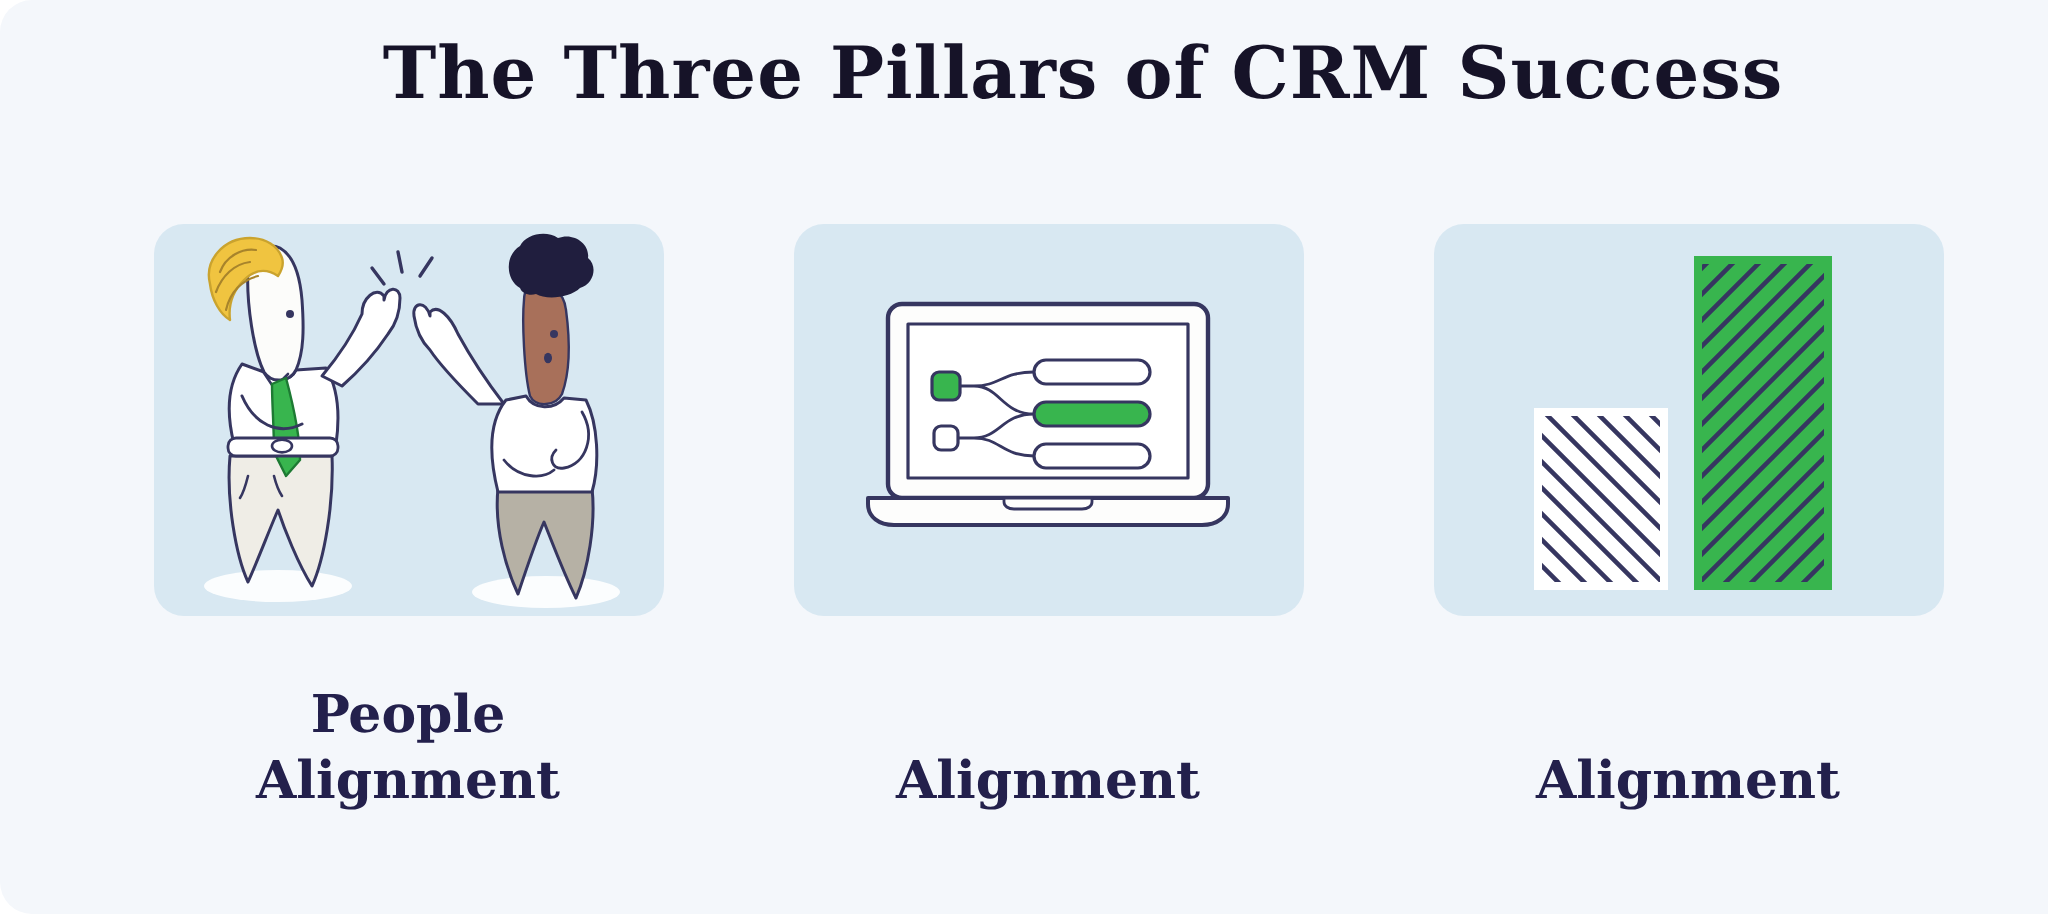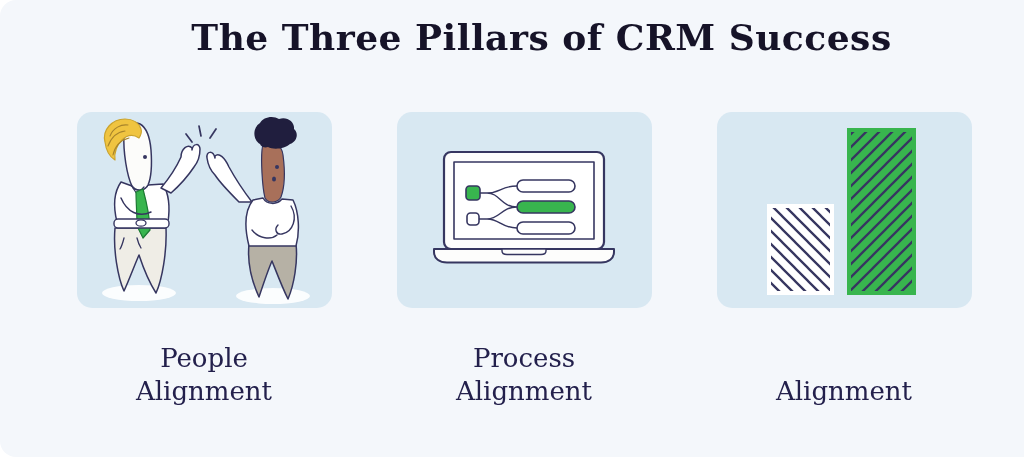--- a/index.html
+++ b/index.html
@@ -33,21 +33,21 @@
     display:flex;justify-content:center;gap:65px;
   }
   .pillar{width:255px;display:flex;flex-direction:column;align-items:center;}
   .card{
     width:255px;height:196px;border-radius:15px;
     background:var(--card-background);
   }
   .card svg{display:block;width:255px;height:196px;}
   .pillar-label{
     margin-top:34px;text-align:center;
-    font-size:26px;font-weight:400;line-height:1.25;
+    font-size:26px;font-weight:700;line-height:1.25;
     color:var(--text-color);
   }
 </style>
 </head>
 <body>
 
 <div class="frame">
 
   <h1 class="title">The Three Pillars of CRM Success</h1>
 
@@ -117,21 +117,21 @@
                      M82,107 L90,107 M90,107 C103,107 104,95 120,95 M90,107 C103,107 104,116 120,116" fill="none" stroke="var(--outline-navy)" stroke-width="1.4"></path>
             <rect x="69" y="74" width="14" height="14" rx="3.5" fill="var(--accent-green)" stroke="var(--outline-navy)" stroke-width="1.6"></rect>
             <rect x="70" y="101" width="12" height="12" rx="3.5" fill="#ffffff" stroke="var(--outline-navy)" stroke-width="1.6"></rect>
             <rect x="120" y="68" width="58" height="12" rx="6" fill="#ffffff" stroke="var(--outline-navy)" stroke-width="1.6"></rect>
             <rect x="120" y="89" width="58" height="12" rx="6" fill="var(--accent-green)" stroke="var(--outline-navy)" stroke-width="1.6"></rect>
             <rect x="120" y="110" width="58" height="12" rx="6" fill="#ffffff" stroke="var(--outline-navy)" stroke-width="1.6"></rect>
           </g>
         </svg>
       </div>
       <div class="pillar-label">
-        <span>Process</span><br>
+        <br>
         <span>Alignment</span>
       </div>
     </section>
 
     <section class="pillar">
       <div class="card">
         <svg viewBox="0 0 255 196">
           <defs>
             <pattern id="hatchBack" width="13" height="13" patternUnits="userSpaceOnUse">
               <path d="M-2,11 l4,4 M0,0 L13,13 M11,-2 l4,4" stroke="var(--outline-navy)" stroke-width="2.3" stroke-linecap="round"></path>

